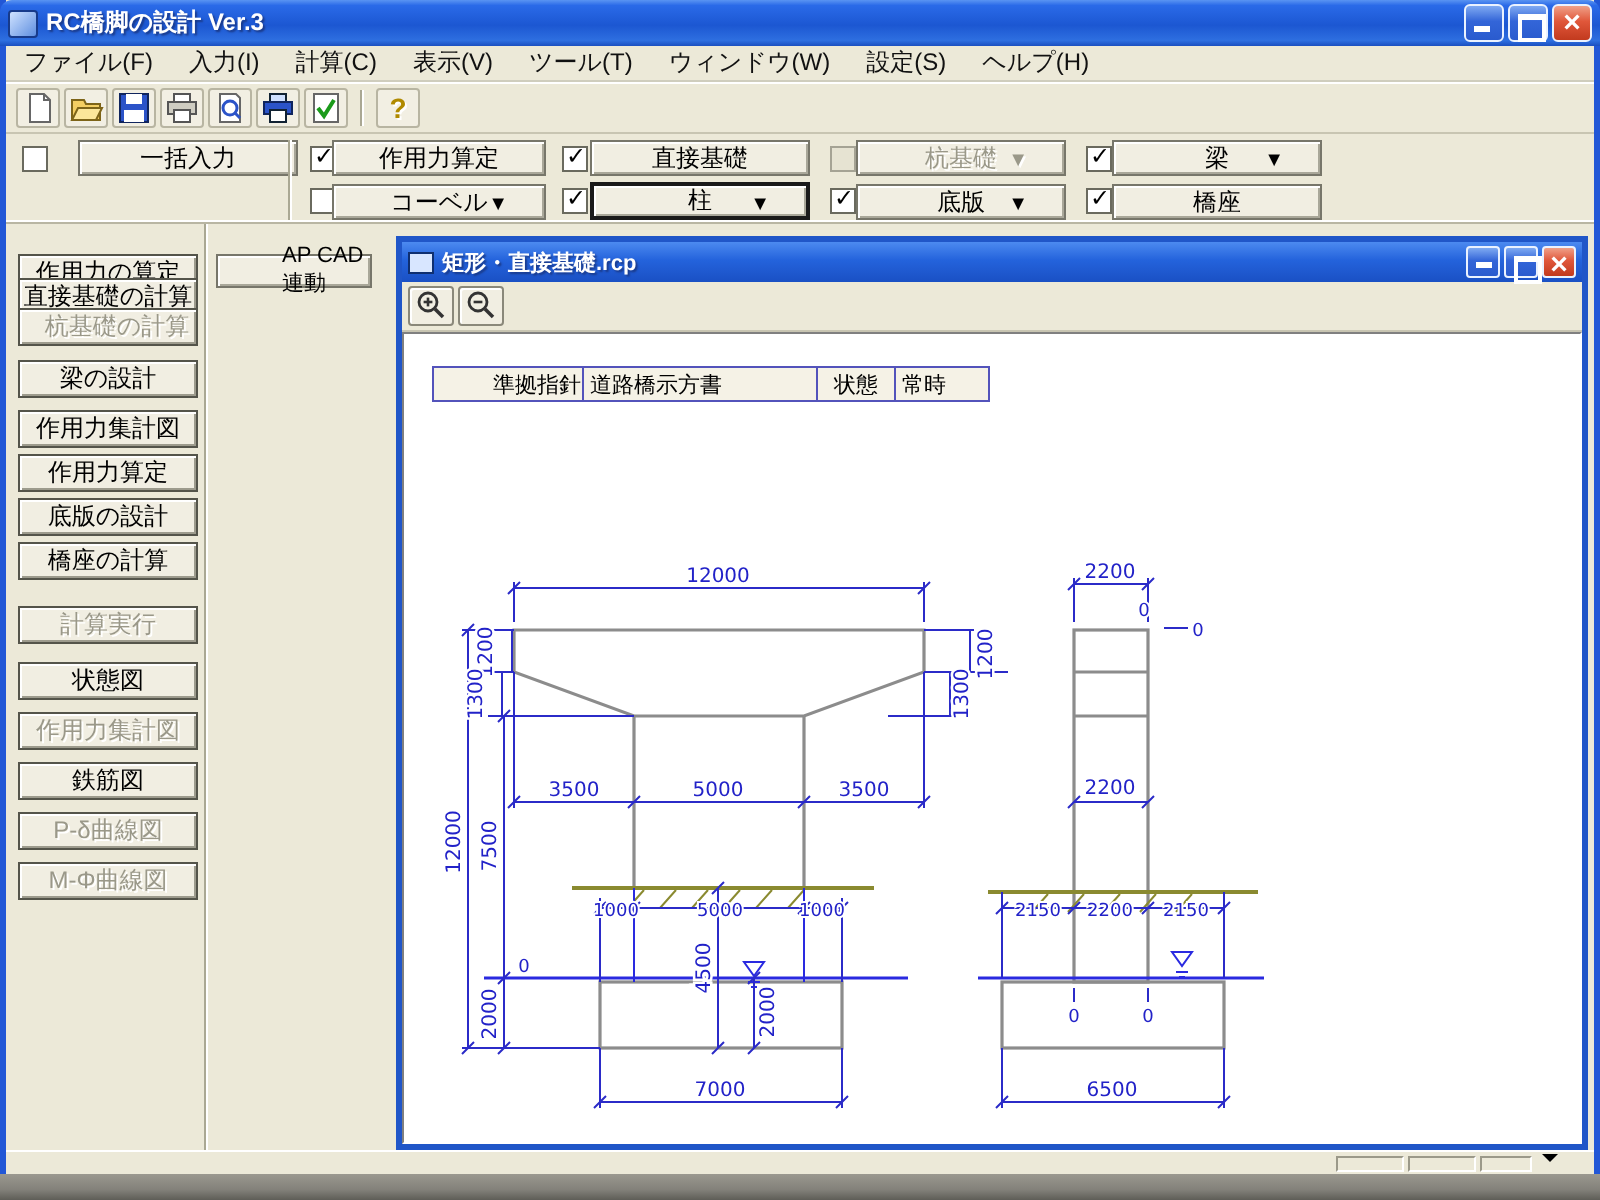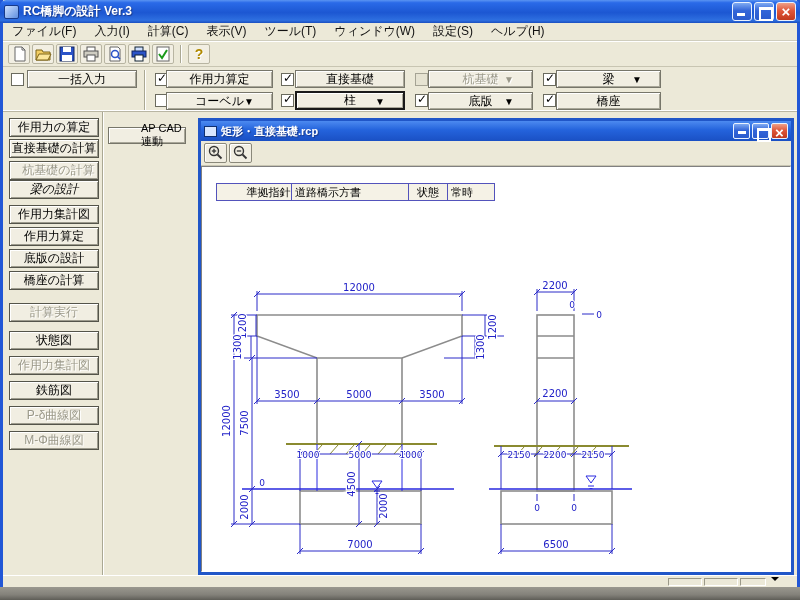--- a/index.html
+++ b/index.html
@@ -158,21 +158,21 @@
             <rect x="3" y="2" width="12" height="14" fill="#fff" stroke="#666"></rect>
             <path d="M5 9l3 4 5-8" fill="none" stroke="#1a9a1a" stroke-width="2"></path>
           </svg>
       </div>
       <div class="tsep"></div>
       <div class="tbtn ico-help"></div>
     </div>
 
     <div class="cbpanel">
       <div class="cb" style="left:8px;top:6px;"></div>
-      <div class="b3" style="left:24px;top:3px;width:110px;height:18px;">
+      <div class="b3" style="left:36px;top:3px;width:110px;height:18px;">
           <span>一括入力</span>
         </div>
       <div class="vsep" style="left:141px;top:3px;height:40px;"></div>
 
       <div class="cb checked" style="left:152px;top:6px;"></div>
       <div class="b3" style="left:163px;top:3px;width:107px;height:18px;">
           <span>作用力算定</span>
         </div>
 
       <div class="cb checked" style="left:278px;top:6px;"></div>
@@ -210,30 +210,30 @@
           <span class="arr"></span>
         </div>
 
       <div class="cb checked" style="left:540px;top:27px;"></div>
       <div class="b3" style="left:553px;top:25px;width:105px;height:18px;">
           <span>橋座</span>
         </div>
     </div>
 
     <div class="body">
-      <div class="sb" style="top:6px;">
+      <div class="sb" style="top:15px;">
           <span>作用力の算定</span>
         </div>
       <div class="sb" style="top:27px;">
           <span>直接基礎の計算</span>
         </div>
-      <div class="sb dis" style="top:49px;padding-left:9px;">
+      <div class="sb dis" style="top:42px;padding-left:9px;">
           <span>杭基礎の計算</span>
         </div>
-      <div class="sb" style="top:68px;font-style:italic;">
+      <div class="sb" style="top:68px;">
           <span>梁の設計</span>
         </div>
       <div class="sb" style="top:93px;">
           <span>作用力集計図</span>
         </div>
       <div class="sb" style="top:115px;">
           <span>作用力算定</span>
         </div>
       <div class="sb" style="top:137px;">
           <span>底版の設計</span>

